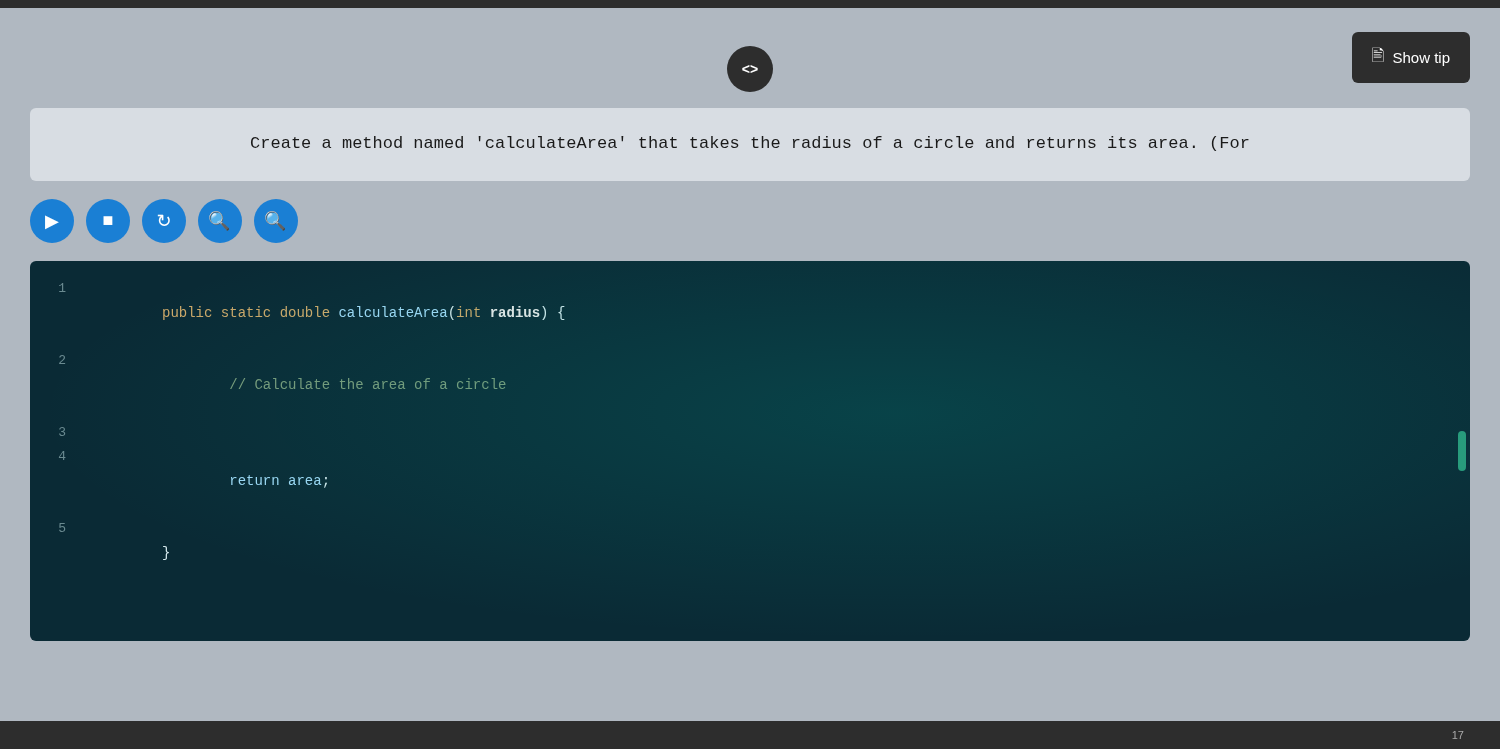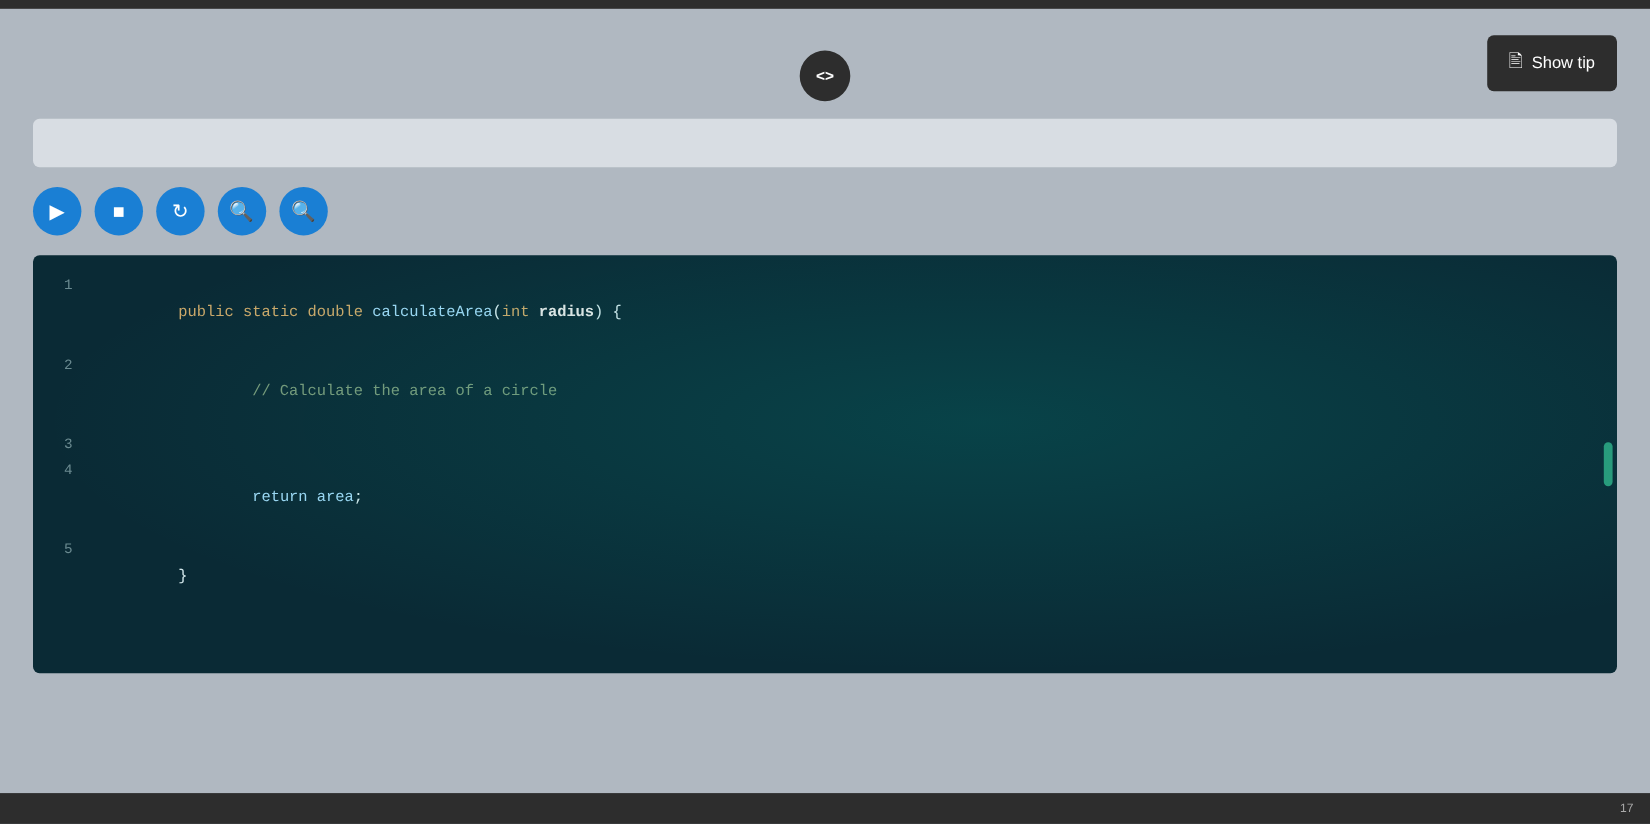--- a/index.html
+++ b/index.html
@@ -183,21 +183,21 @@
     .bottom-bar {
       position: absolute;
       bottom: 0;
       left: 0;
       width: 100%;
       height: 28px;
       background: #2d2d2d;
       display: flex;
       align-items: center;
       justify-content: flex-end;
-      padding-right: 15px;
+      padding-right: 36px;
     }
 
     .bottom-text {
       color: #aaa;
       font-size: 11px;
       font-family: Arial, sans-serif;
     }
 
     
     .header-wrapper {
@@ -227,20 +227,21 @@
     <button class="code-icon-btn">
       <span>&lt;&gt;</span>
     </button>
     <button class="show-tip-btn">
       <span class="doc-icon">🖹</span>
       <span>Show tip</span>
     </button>
   </div>
 
   <div class="instruction-box">
+    <div>Create a method named 'calculateArea' that takes the radius of a circle and returns its area. (For</div>
   </div>
 
   <div class="toolbar">
     <button class="toolbar-btn btn-play">
       <span>▶</span>
     </button>
     <button class="toolbar-btn btn-stop">
       <span>■</span>
     </button>
     <button class="toolbar-btn btn-refresh">

